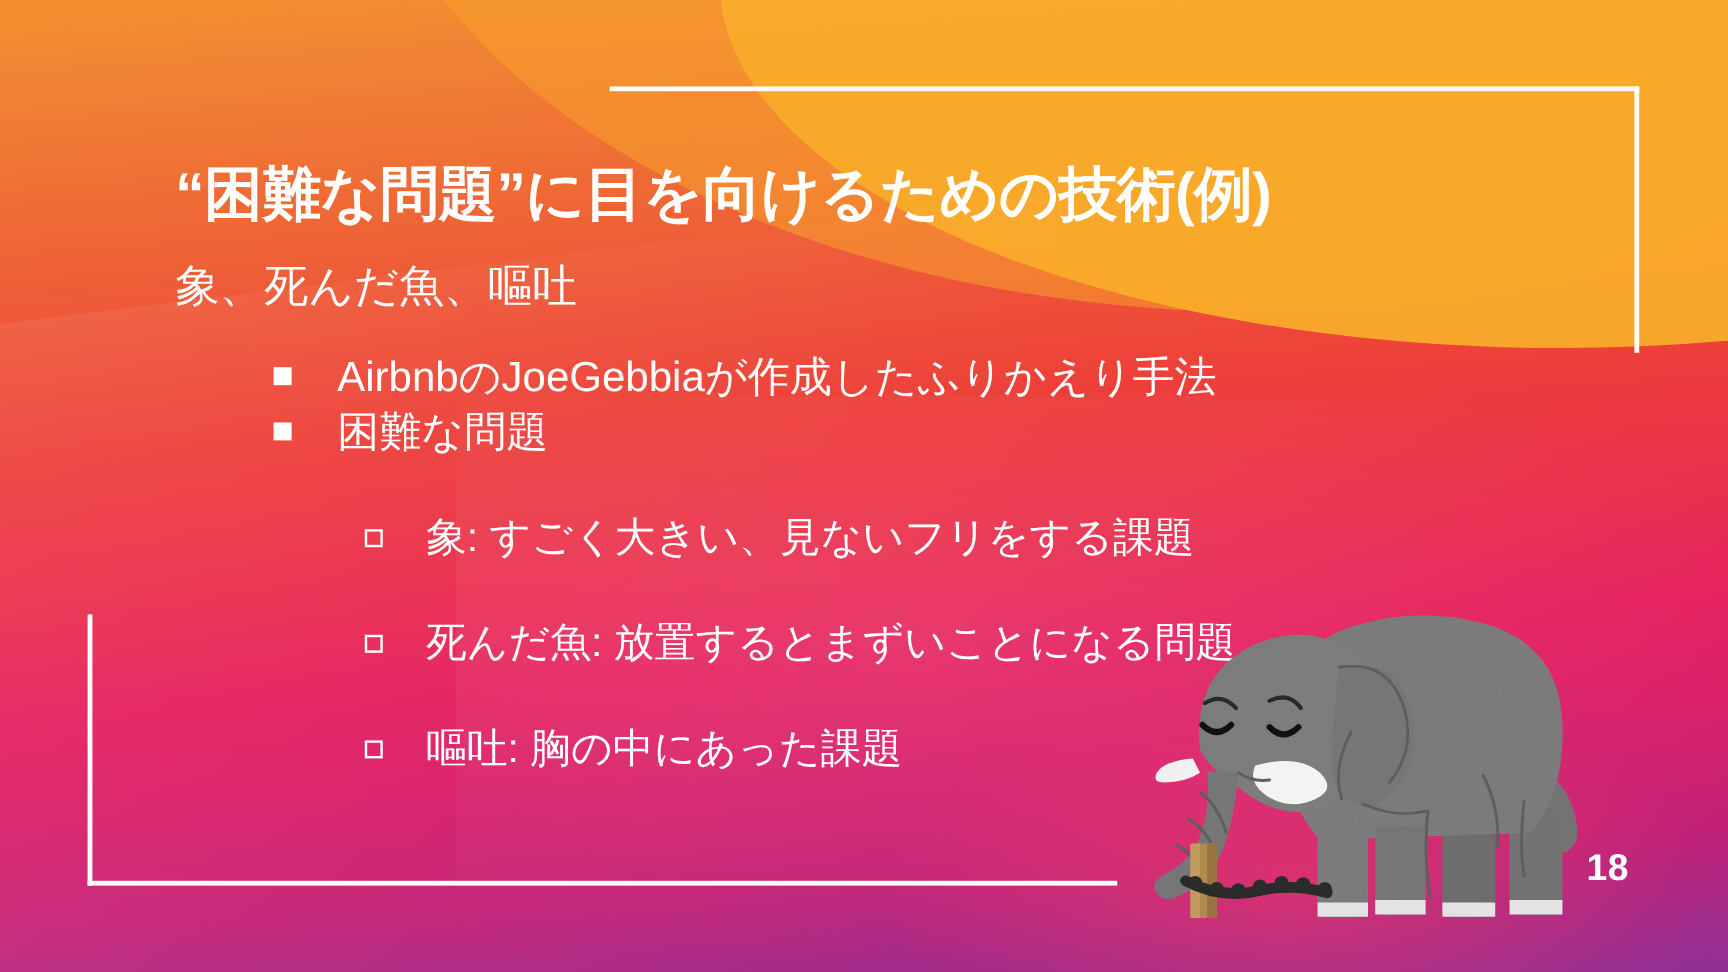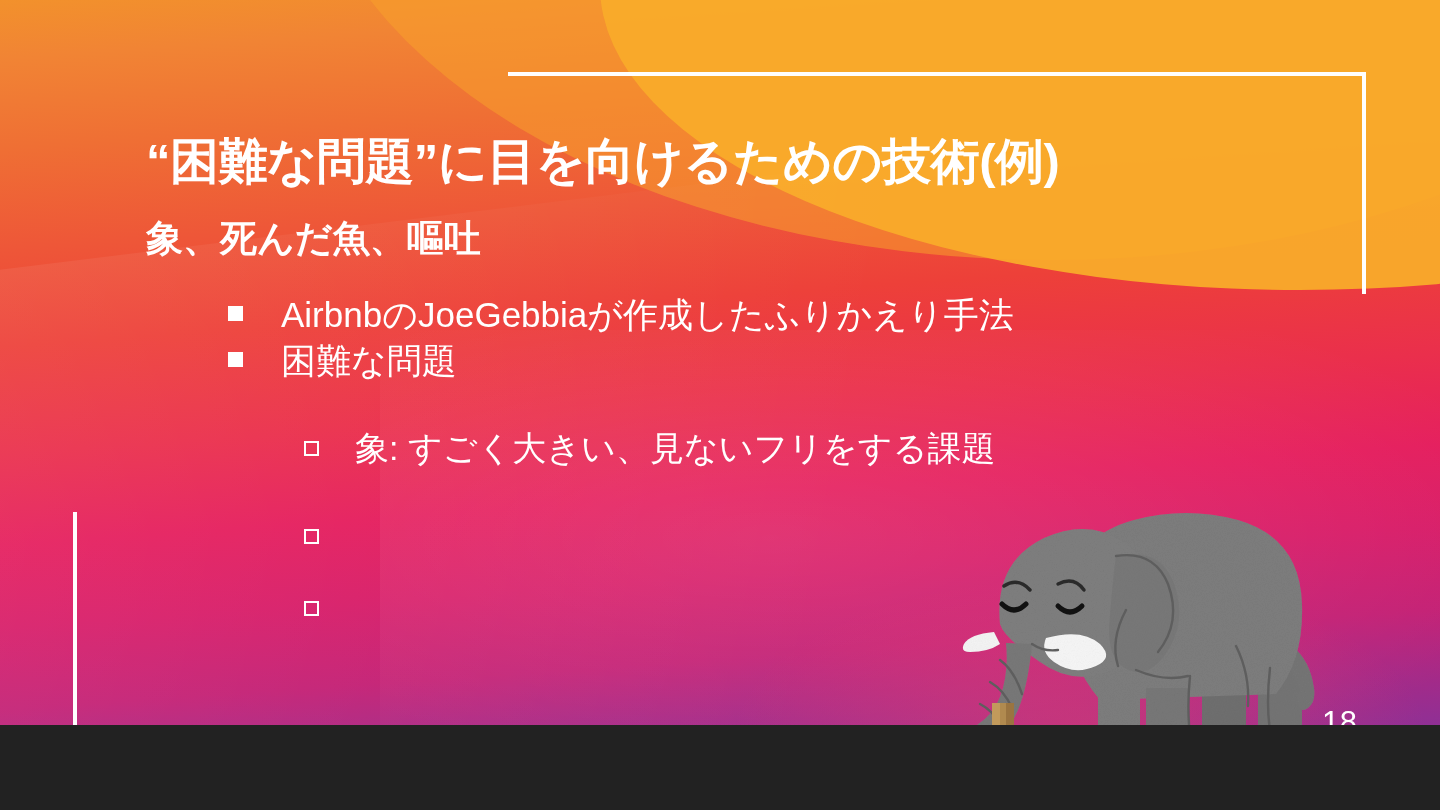--- a/index.html
+++ b/index.html
@@ -3,21 +3,21 @@
 <meta charset="utf-8">
 <style>
   html, body {
     margin: 0;
     padding: 0;
     background: #222;
   }
   #slide {
     position: relative;
     width: 1440px;
-    height: 725px;
+    height: 810px;
     overflow: hidden;
     font-family: "Liberation Sans", "DejaVu Sans", sans-serif;
     background: linear-gradient(176deg,
         #f2912c 0%,
         #f18434 7%,
         #ef6f34 18%,
         #ee5738 30%,
         #ed4039 42%,
         #ea2f4c 55%,
         #e51f5e 66%,
@@ -94,21 +94,21 @@
     font-weight: bold;
     color: #ffffff;
     letter-spacing: -0.5px;
     white-space: nowrap;
   }
   .subtitle {
     position: absolute;
     left: 146px;
     top: 214px;
     font-size: 37px;
-    font-weight: bold;
+    font-weight: normal;
     color: #ffffff;
     letter-spacing: 0px;
     white-space: nowrap;
   }
 
   .bullets {
     position: absolute;
     left: 228px;
     top: 292px;
     width: 1100px;
@@ -149,21 +149,21 @@
     margin-top: 17px;
     margin-right: 36px;
   }
   .bullet-text { display: inline-block; }
 
   .page-number {
     position: absolute;
     left: 1322px;
     top: 705px;
     font-size: 31px;
-    font-weight: normal;
+    font-weight: bold;
     color: #ffffff;
     letter-spacing: 0.5px;
   }
 
   .elephant {
     position: absolute;
     left: 940px;
     top: 498px;
     width: 390px;
     height: 290px;
@@ -196,23 +196,25 @@
     <div class="bullet-row level1">
       <span class="marker marker-filled"></span>
       <span class="bullet-text">困難な問題</span>
     </div>
     <div class="bullet-row level2">
       <span class="marker marker-hollow"></span>
       <span class="bullet-text">象: すごく大きい、見ないフリをする課題</span>
     </div>
     <div class="bullet-row level2">
       <span class="marker marker-hollow"></span>
+      <span class="bullet-text">死んだ魚: 放置するとまずいことになる問題</span>
     </div>
     <div class="bullet-row level2">
       <span class="marker marker-hollow"></span>
+      <span class="bullet-text">嘔吐: 胸の中にあった課題</span>
     </div>
   </div>
 
   <div class="page-number">18</div>
 
   <svg class="elephant" viewBox="0 0 390 290" xmlns="http://www.w3.org/2000/svg">
     <defs>
       <filter id="grain" x="-10%" y="-10%" width="120%" height="120%">
         <feTurbulence type="fractalNoise" baseFrequency="0.9" numOctaves="3" result="n"></feTurbulence>
         <feColorMatrix in="n" type="saturate" values="0"></feColorMatrix>

